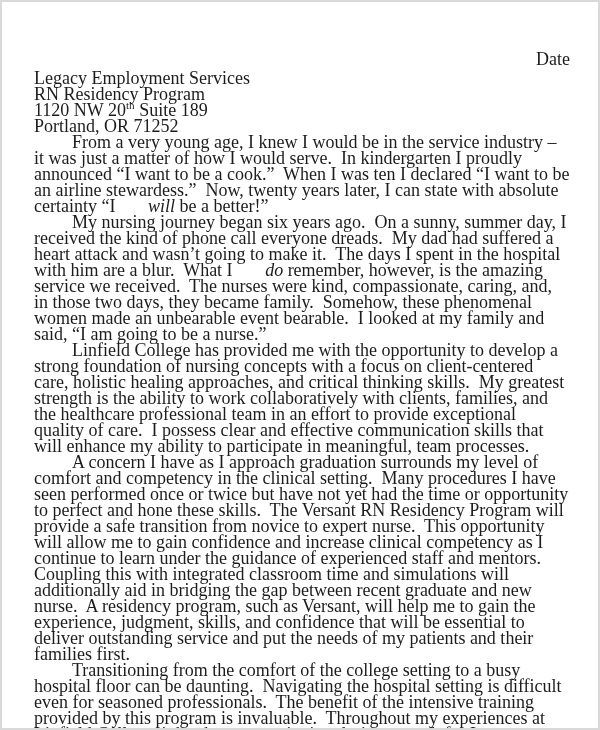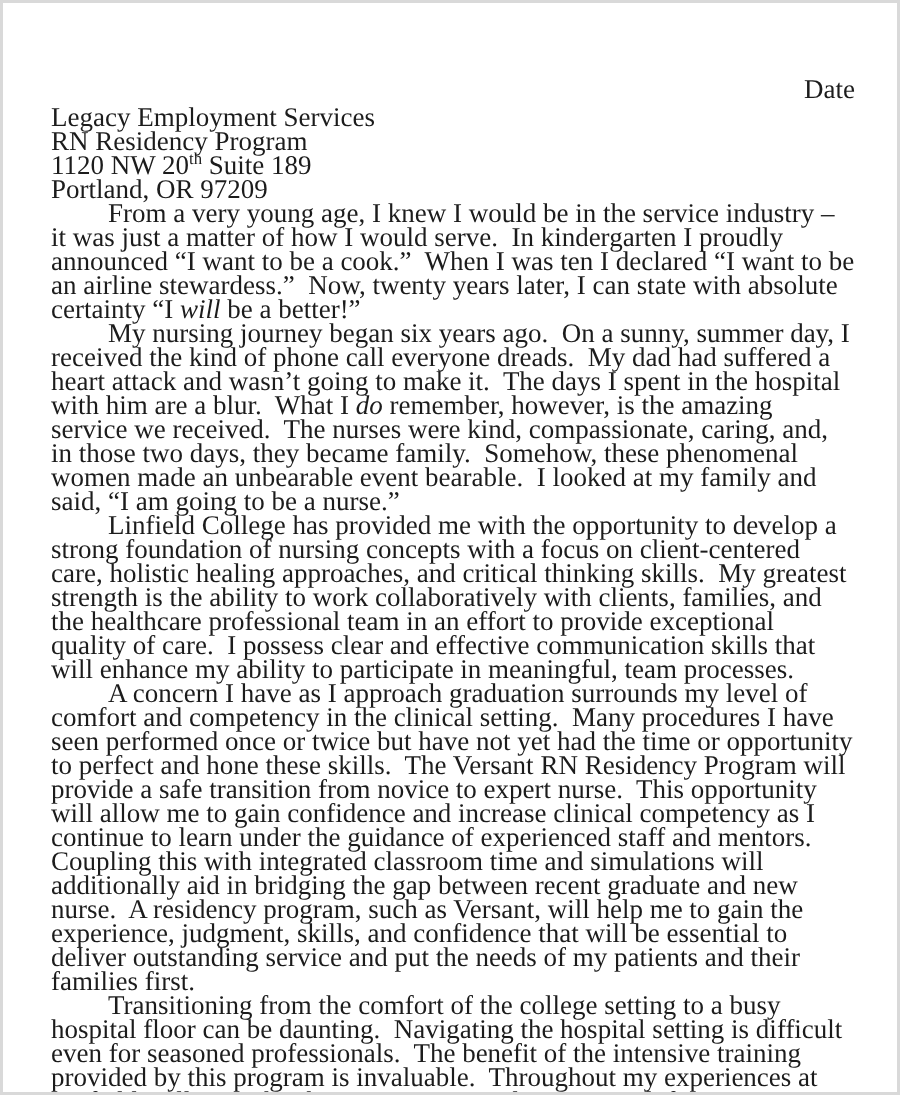--- a/index.html
+++ b/index.html
@@ -36,39 +36,40 @@
   .salutation {
     margin: 13px 0 5px 0;
   }
   .body-block p.para {
     margin: 0;
     text-indent: 38px;
     white-space: pre-wrap;
     text-align: left;
   }
   .body-block em {
+    margin-left: 28px;
   }
   .closing {
     margin: 31px 0 0 0;
   }
 </style>
 </head>
 <body>
 
 <div class="page">
 
   <div class="date-line">
     <span>Date</span>
   </div>
 
   <div class="address">
     <p>Legacy Employment Services</p>
     <p>RN Residency Program</p>
     <p><span>1120 NW 20</span><sup>th</sup><span> Suite 189</span></p>
-    <p>Portland, OR 97209</p>
+    <p>Portland, OR 71252</p>
   </div>
 
 
   <div class="body-block">
       <p class="para"><span>From a very young age, I knew I would be in the service industry – it was just a matter of how I would serve.  In kindergarten I proudly announced “I want to be a cook.”  When I was ten I declared “I want to be an airline stewardess.”  Now, twenty years later, I can state with absolute certainty “I </span><em>will</em><span> be a better!”</span></p>
       <p class="para"><span>My nursing journey began six years ago.  On a sunny, summer day, I received the kind of phone call everyone dreads.  My dad had suffered a heart attack and wasn’t going to make it.  The days I spent in the hospital with him are a blur.  What I </span><em>do</em><span> remember, however, is the amazing service we received.  The nurses were kind, compassionate, caring, and, in those two days, they became family.  Somehow, these phenomenal women made an unbearable event bearable.  I looked at my family and said, “I am going to be a nurse.”</span></p>
       <p class="para"><span>Linfield College has provided me with the opportunity to develop a strong foundation of nursing concepts with a focus on client-centered care, holistic healing approaches, and critical thinking skills.  My greatest strength is the ability to work collaboratively with clients, families, and the healthcare professional team in an effort to provide exceptional quality of care.  I possess clear and effective communication skills that will enhance my ability to participate in meaningful, team processes.</span></p>
       <p class="para"><span>A concern I have as I approach graduation surrounds my level of comfort and competency in the clinical setting.  Many procedures I have seen performed once or twice but have not yet had the time or opportunity to perfect and hone these skills.  The Versant RN Residency Program will provide a safe transition from novice to expert nurse.  This opportunity will allow me to gain confidence and increase clinical competency as I continue to learn under the guidance of experienced staff and mentors.  Coupling this with integrated classroom time and simulations will additionally aid in bridging the gap between recent graduate and new nurse.  A residency program, such as Versant, will help me to gain the experience, judgment, skills, and confidence that will be essential to deliver outstanding service and put the needs of my patients and their families first.</span></p>
       <p class="para"><span>Transitioning from the comfort of the college setting to a busy hospital floor can be daunting.  Navigating the hospital setting is difficult even for seasoned professionals.  The benefit of the intensive training provided by this program is invaluable.  Throughout my experiences at Linfield College, it has been a continuing desire to work for Legacy Health, particularly in the soon to be completed Children’s Hospital.  I look forward to being part of a team of healthcare professionals who serve as positive role models in the community and treat patients with respect and compassion. Although it may be a far cry from my childhood fantasies of becoming a cook or an airline stewardess, I can think of no better way to serve humanity than by becoming a nurse.</span></p>
     </div>

